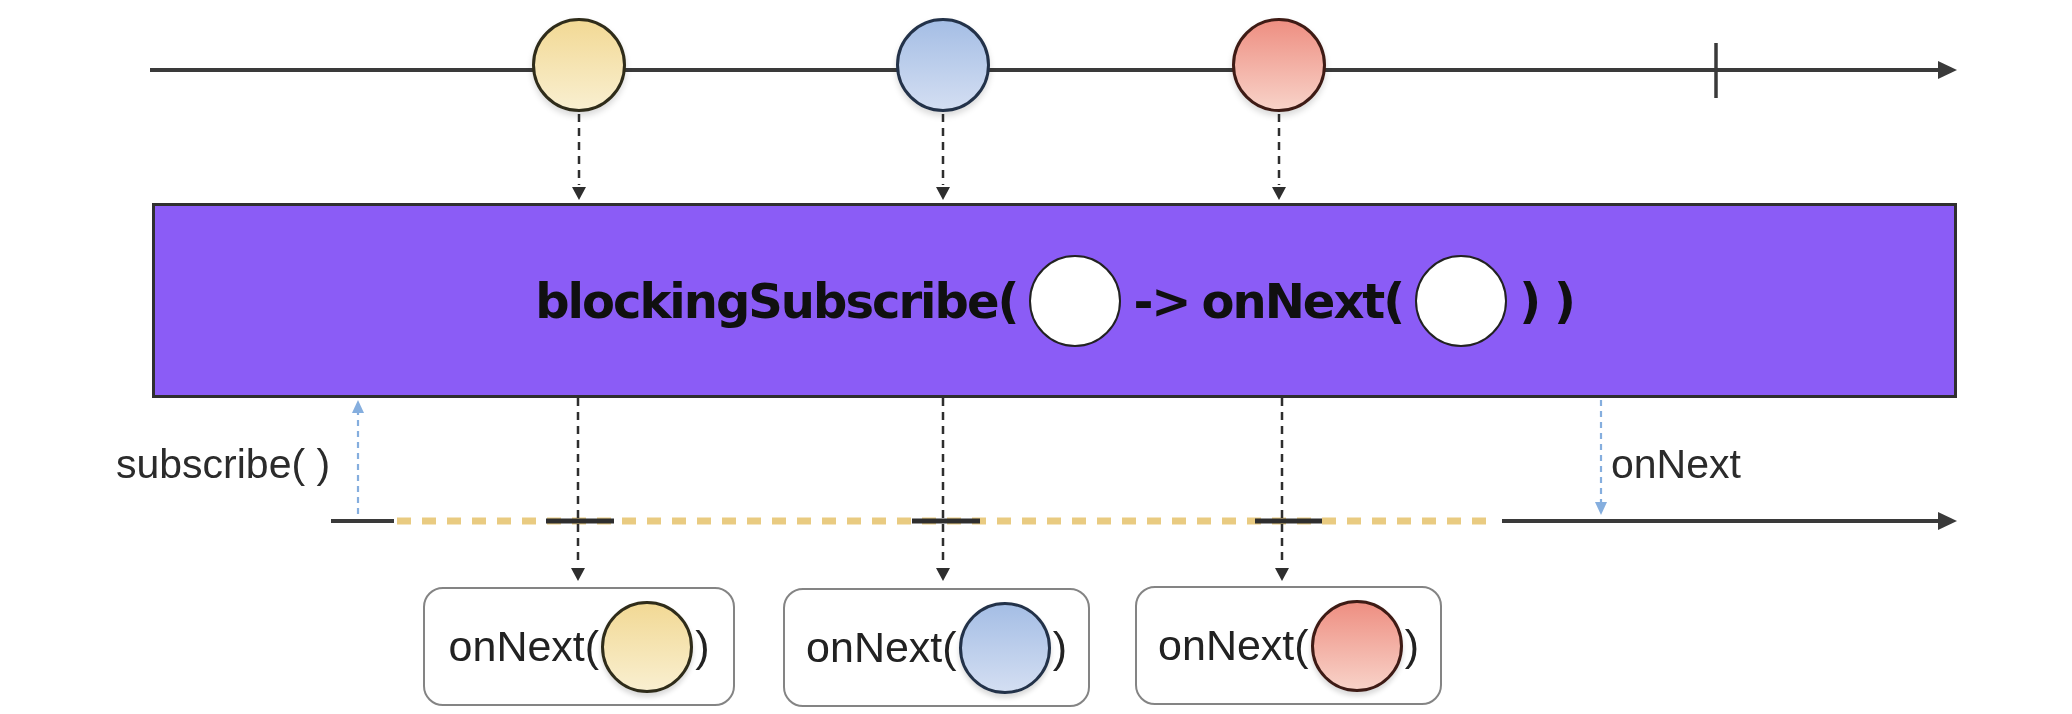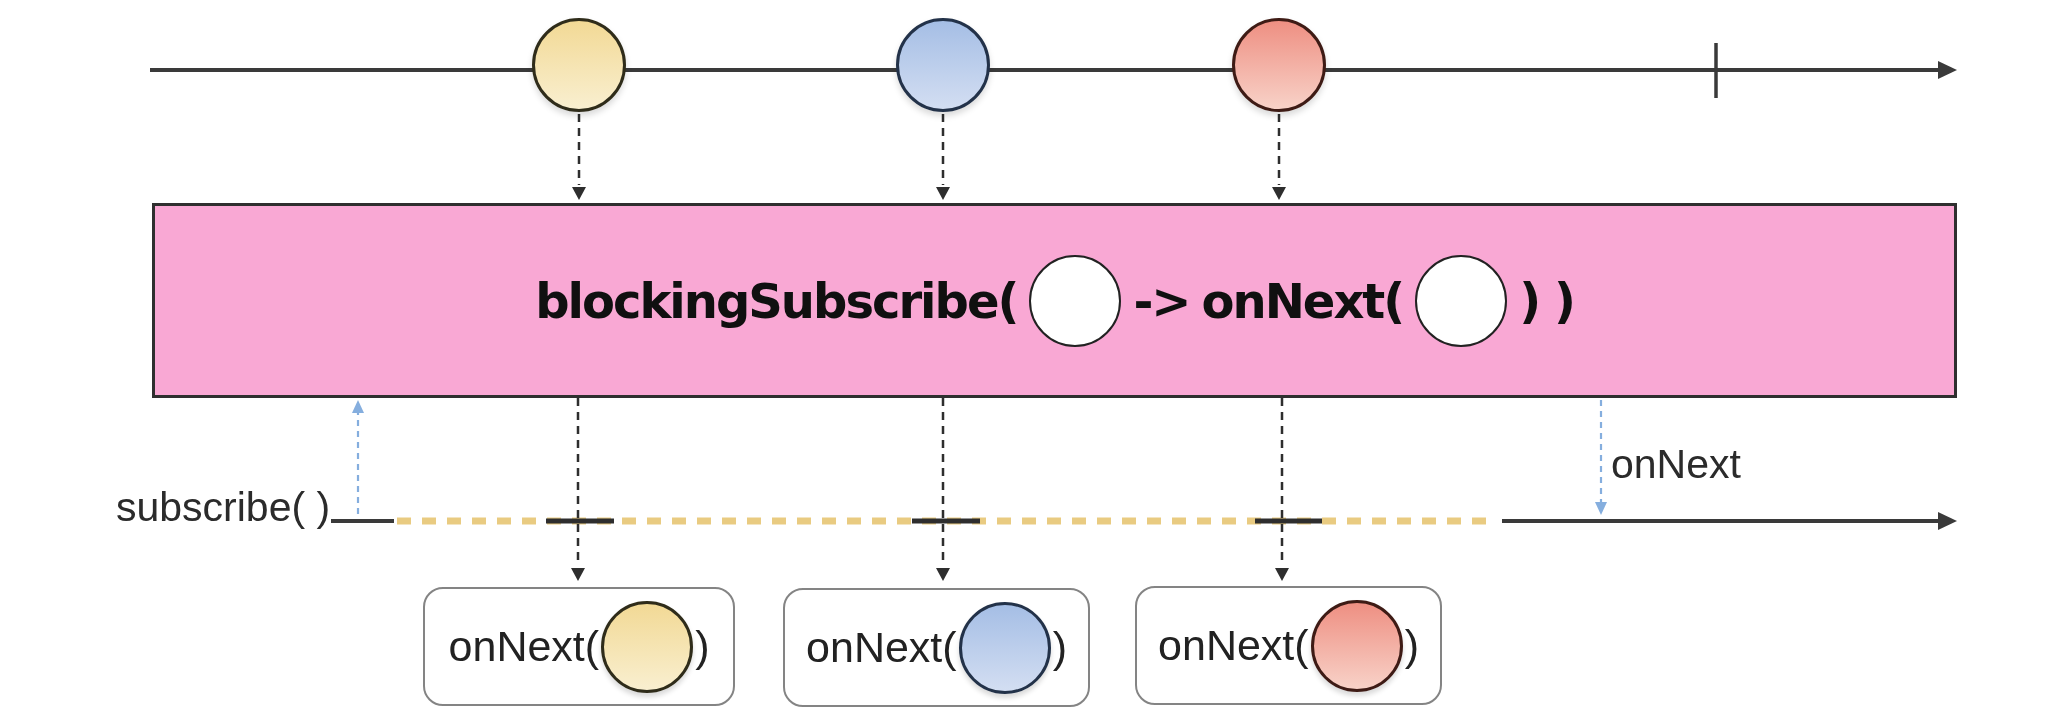--- a/index.html
+++ b/index.html
@@ -25,37 +25,37 @@
     position:absolute;width:94px;height:94px;border-radius:50%;box-sizing:border-box;
     border:3px solid #000;box-shadow:0 4px 6px rgba(0,0,0,0.15);
   }
   .marble.yellow{background:linear-gradient(180deg,var(--marble-yellow-top,#f2d995),var(--marble-yellow-bottom,#f9efd0));border-color:var(--marble-yellow-border,#2f2c1a);}
   .marble.blue{background:linear-gradient(180deg,var(--marble-blue-top,#a5bee5),var(--marble-blue-bottom,#d3def2));border-color:var(--marble-blue-border,#233249);}
   .marble.red{background:linear-gradient(180deg,var(--marble-red-top,#ee8f82),var(--marble-red-bottom,#f8d2c8));border-color:var(--marble-red-border,#3e1b15);}
 
   
   #operator-box{
     position:absolute;left:152px;top:203px;width:1805px;height:195px;box-sizing:border-box;
-    border:3px solid var(--operator-box-border,#2f2f2f);background:#f9a8d4;
+    border:3px solid var(--operator-box-border,#2f2f2f);background:#8b5cf6;
     display:flex;align-items:center;justify-content:center;gap:12px;
   }
   .optext{
     font-family:"DejaVu Sans",sans-serif;font-weight:bold;font-size:48px;
     letter-spacing:-2px;color:#101010;white-space:pre;
   }
   .hole{
     width:92px;height:92px;border-radius:50%;box-sizing:border-box;
     border:2.5px solid #222222;background:#ffffff;flex:none;
   }
 
   
   .side-label{
     position:absolute;font-size:41px;color:var(--label-text,#2b2b2b);white-space:pre;
   }
-  #subscribe-label{left:116px;top:441px;margin-top:43px;}
+  #subscribe-label{left:116px;top:441px;}
   #return-label{left:1611px;top:441px;}
 
   
   .onnext-box{
     position:absolute;height:119px;box-sizing:border-box;background:#ffffff;
     border:2px solid var(--onnext-box-border,#848484);border-radius:20px;
     display:flex;align-items:center;justify-content:center;
     font-size:43px;color:#222222;white-space:pre;
   }
   .onnext-box .marble-inline{

